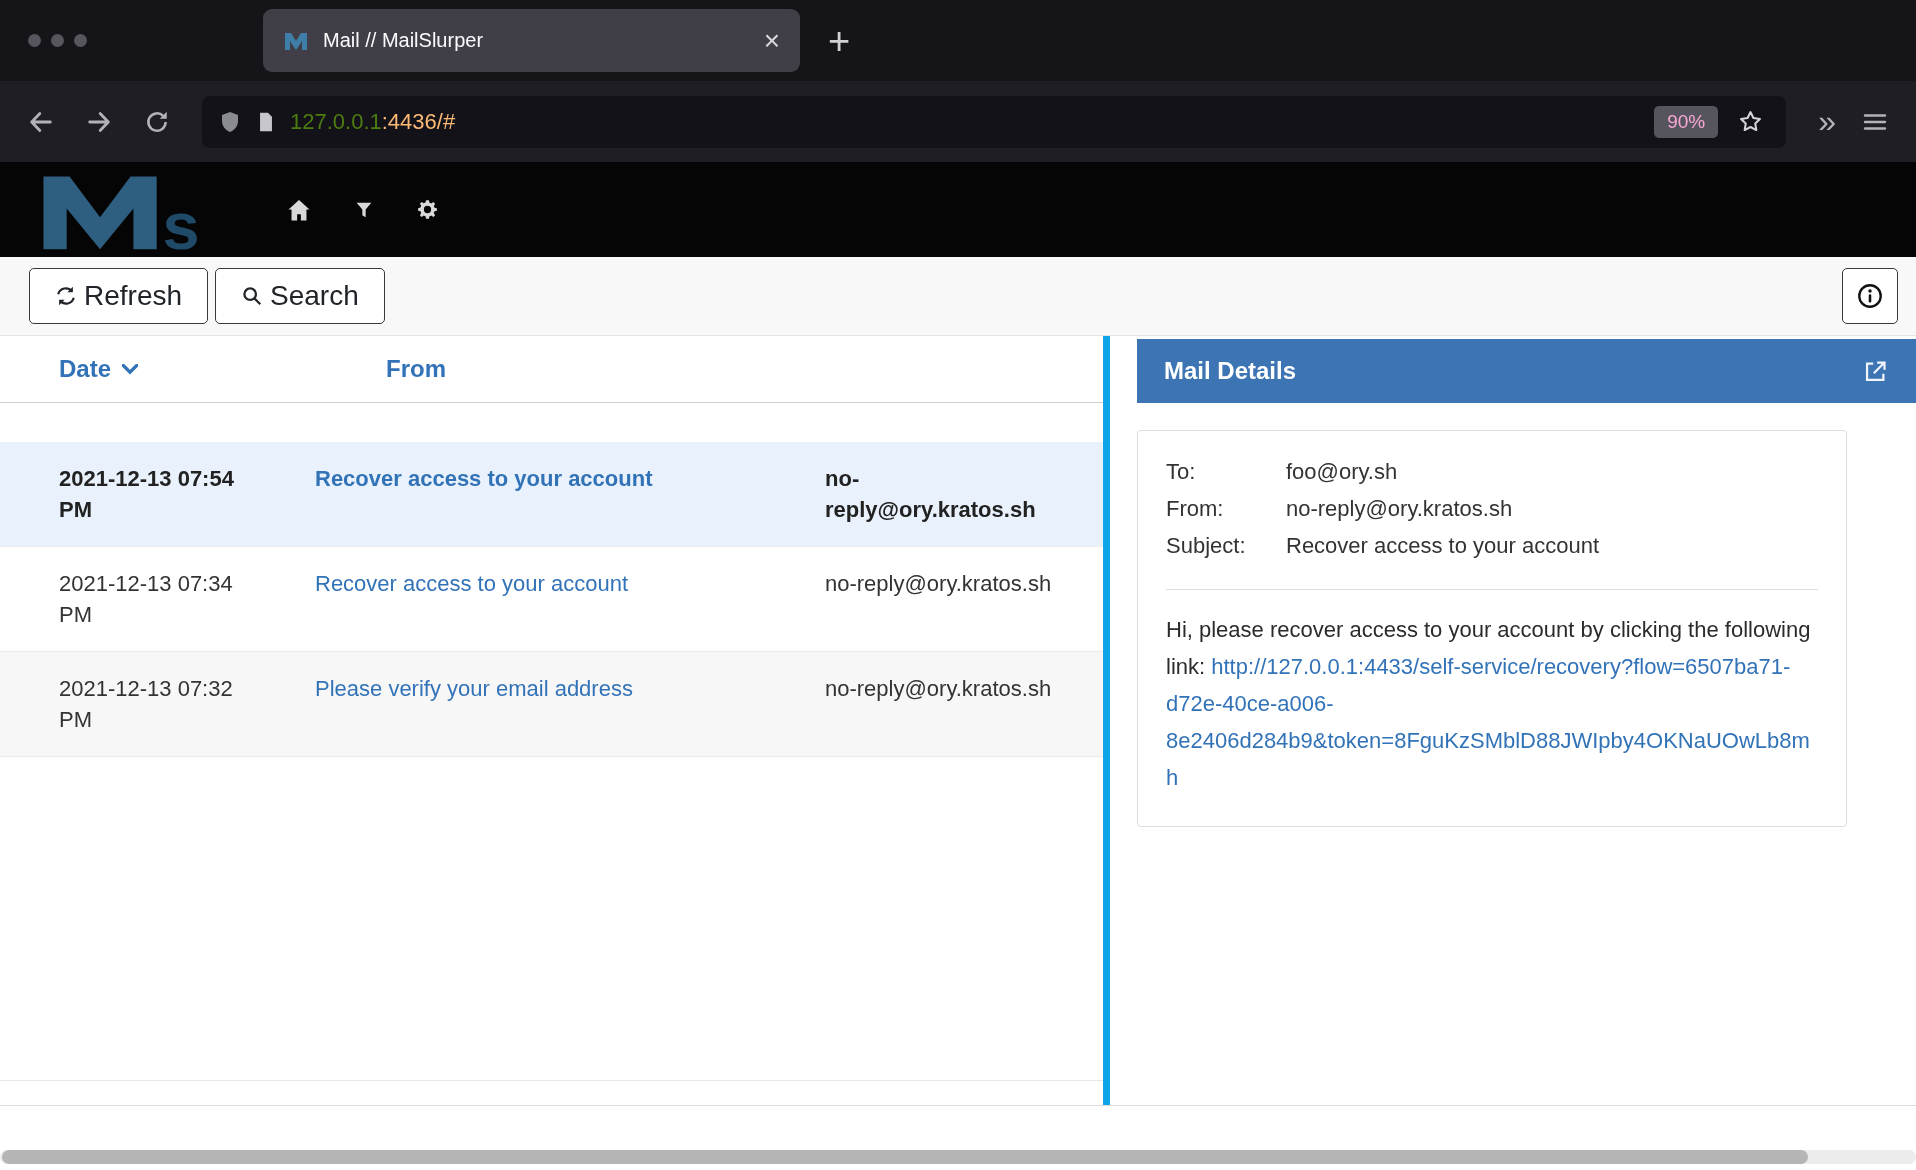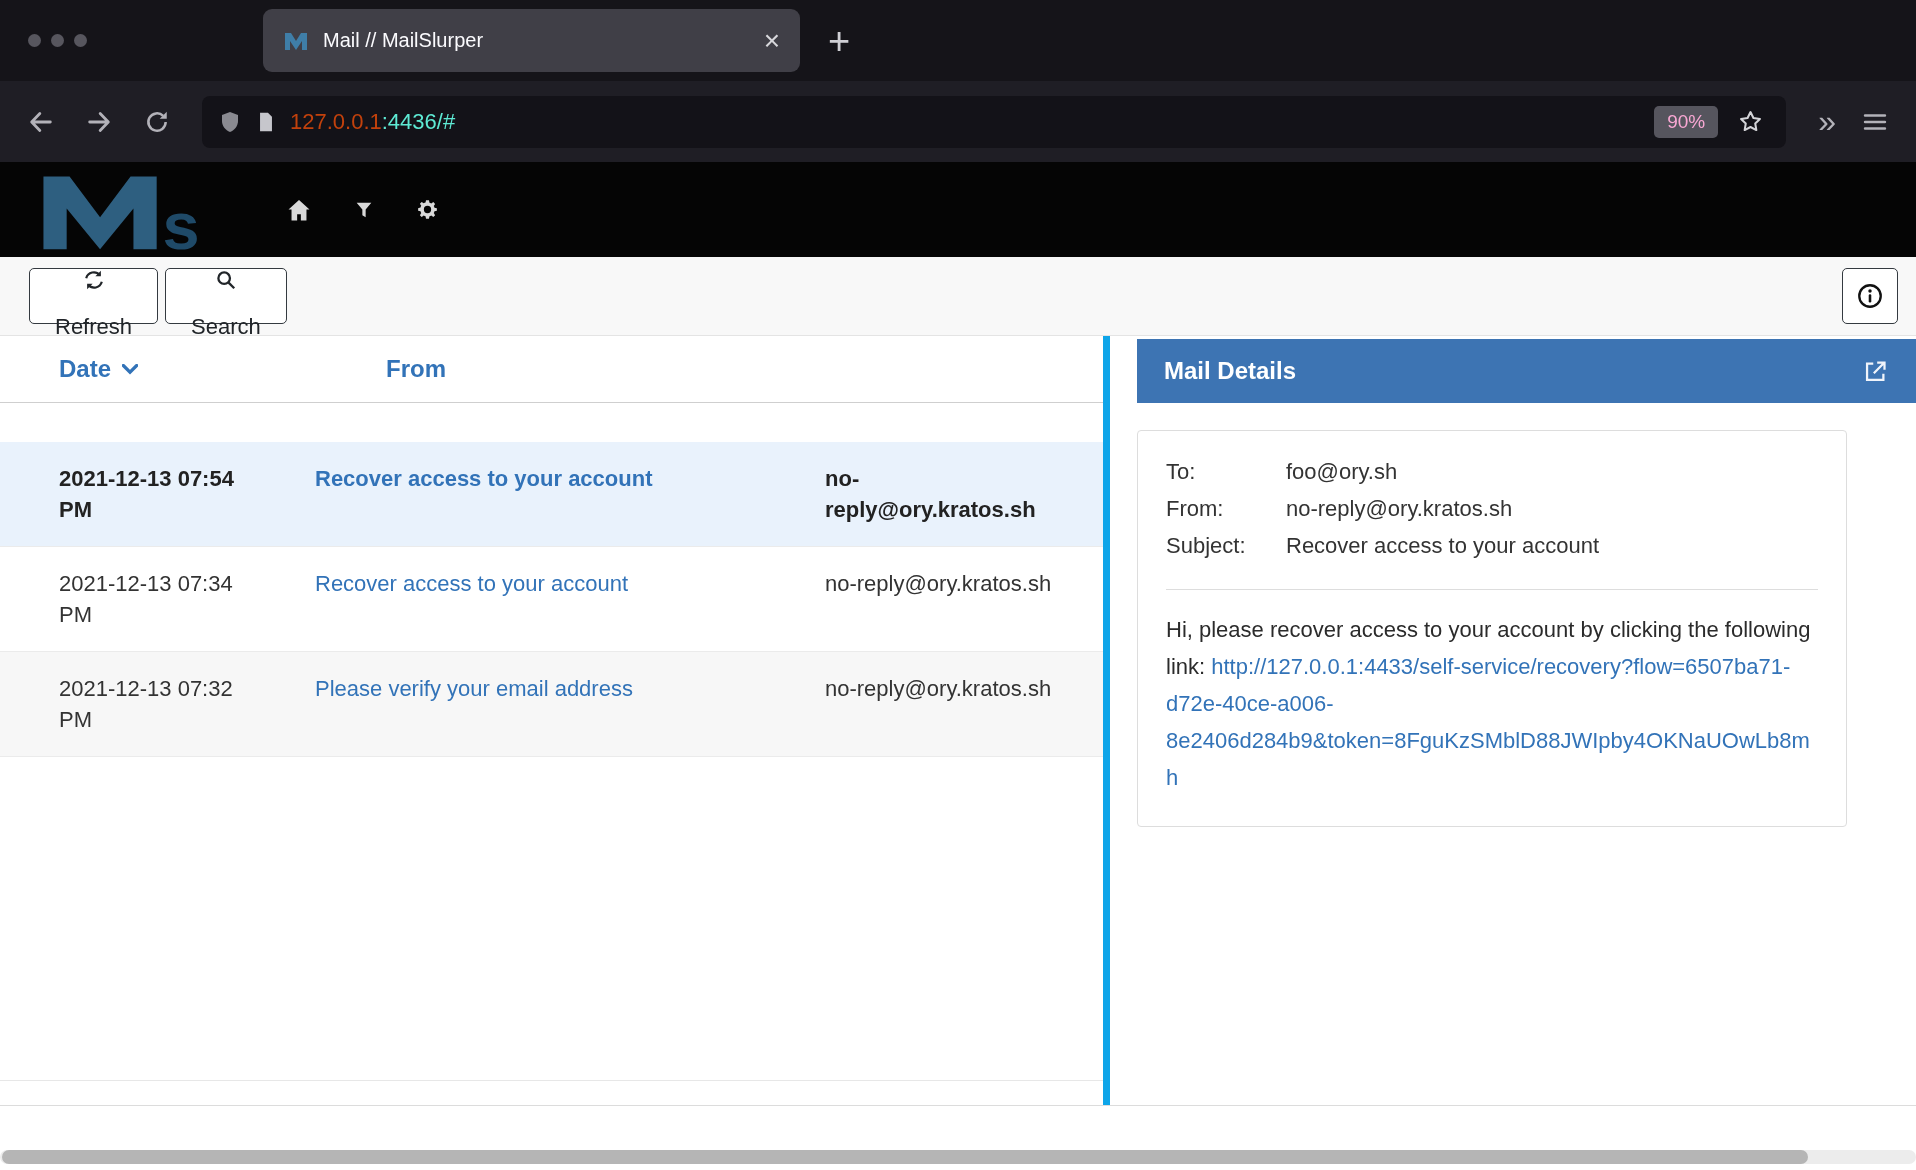--- a/index.html
+++ b/index.html
@@ -14,34 +14,34 @@
   .tab { width:537px; height:63px; background:#403f47; border-radius:9px; display:flex; align-items:center; padding:0 20px; color:#fbfbfe; }
   .tab-favicon { width:26px; height:20px; color:#3f7ea8; flex:0 0 auto; }
   .tab-title { margin-left:14px; font-size:20px; white-space:nowrap; }
   .tab-close { margin-left:auto; font-size:28px; color:#d8d8dc; line-height:1; cursor:default; }
   .newtab { margin-left:28px; font-size:38px; color:#cfcfd4; line-height:1; }
 
   
   .navbar { height:81px; background:#1f1e25; display:flex; align-items:center; padding:0 18px; }
   .nav-icon { width:46px; height:46px; display:flex; align-items:center; justify-content:center; color:#b3b2b9; border-radius:6px; margin-right:12px; flex:0 0 auto; }
   .urlbar { flex:1; height:52px; background:#131218; border-radius:8px; margin:0 10px; display:flex; align-items:center; padding:0 16px; gap:13px; font-size:22px; }
-  .url-host { color:#c2410c; }
-  .url-path { color:#5eead4; }
+  .url-host { color:#4d7c0f; }
+  .url-path { color:#fdba74; }
   .spacer { flex:1; }
   .zoom-badge { background:#56555e; color:#f9a8d4; font-size:19px; padding:5px 13px; border-radius:5px; }
   .chev { font-size:32px; color:#b3b2b9; margin:0 16px 0 22px; }
 
   
   .appheader { height:95px; background:#050505; display:flex; align-items:center; }
   .logo { margin-left:37px; display:flex; align-items:center; }
   .app-icons { display:flex; gap:40px; margin-left:58px; align-items:center; color:#d9d9d9; }
 
   
   .toolbar { height:79px; background:#f8f8f8; border-bottom:1px solid #e4e4e4; display:flex; align-items:center; padding:0 18px 0 29px; gap:7px; }
-  .btn { height:56px; display:inline-flex; align-items:center; gap:23px; padding:0 25px; border:1px solid #343a40; border-radius:5px; background:#fff; color:#212529; font-size:22px; cursor:default;flex-direction:column; }
+  .btn { height:56px; display:inline-flex; align-items:center; gap:7px; padding:0 25px; border:1px solid #343a40; border-radius:5px; background:#fff; color:#212529; font-size:28px; cursor:default; }
   .btn svg { flex:0 0 auto; }
   .info-btn { margin-left:auto; width:56px; height:56px; border:1px solid #343a40; border-radius:5px; background:#fff; display:flex; align-items:center; justify-content:center; color:#111; }
 
   
   .content { flex:1; display:flex; border-bottom:1px solid #dcdcdc; background:#fff; min-height:0; }
 
   .listpane { width:1110px; border-right:7px solid #0ea5e9; display:flex; flex-direction:column; flex:0 0 auto; }
   .list-head { display:grid; grid-template-columns:255px 512px 1fr; align-items:center; height:67px; border-bottom:1px solid #cfcfcf; color:var(--accent,#3273b8); font-weight:bold; font-size:24px; }
   .lh-date { padding-left:59px; display:flex; align-items:center; gap:11px; }
   .lh-subject { padding-left:60px; }

